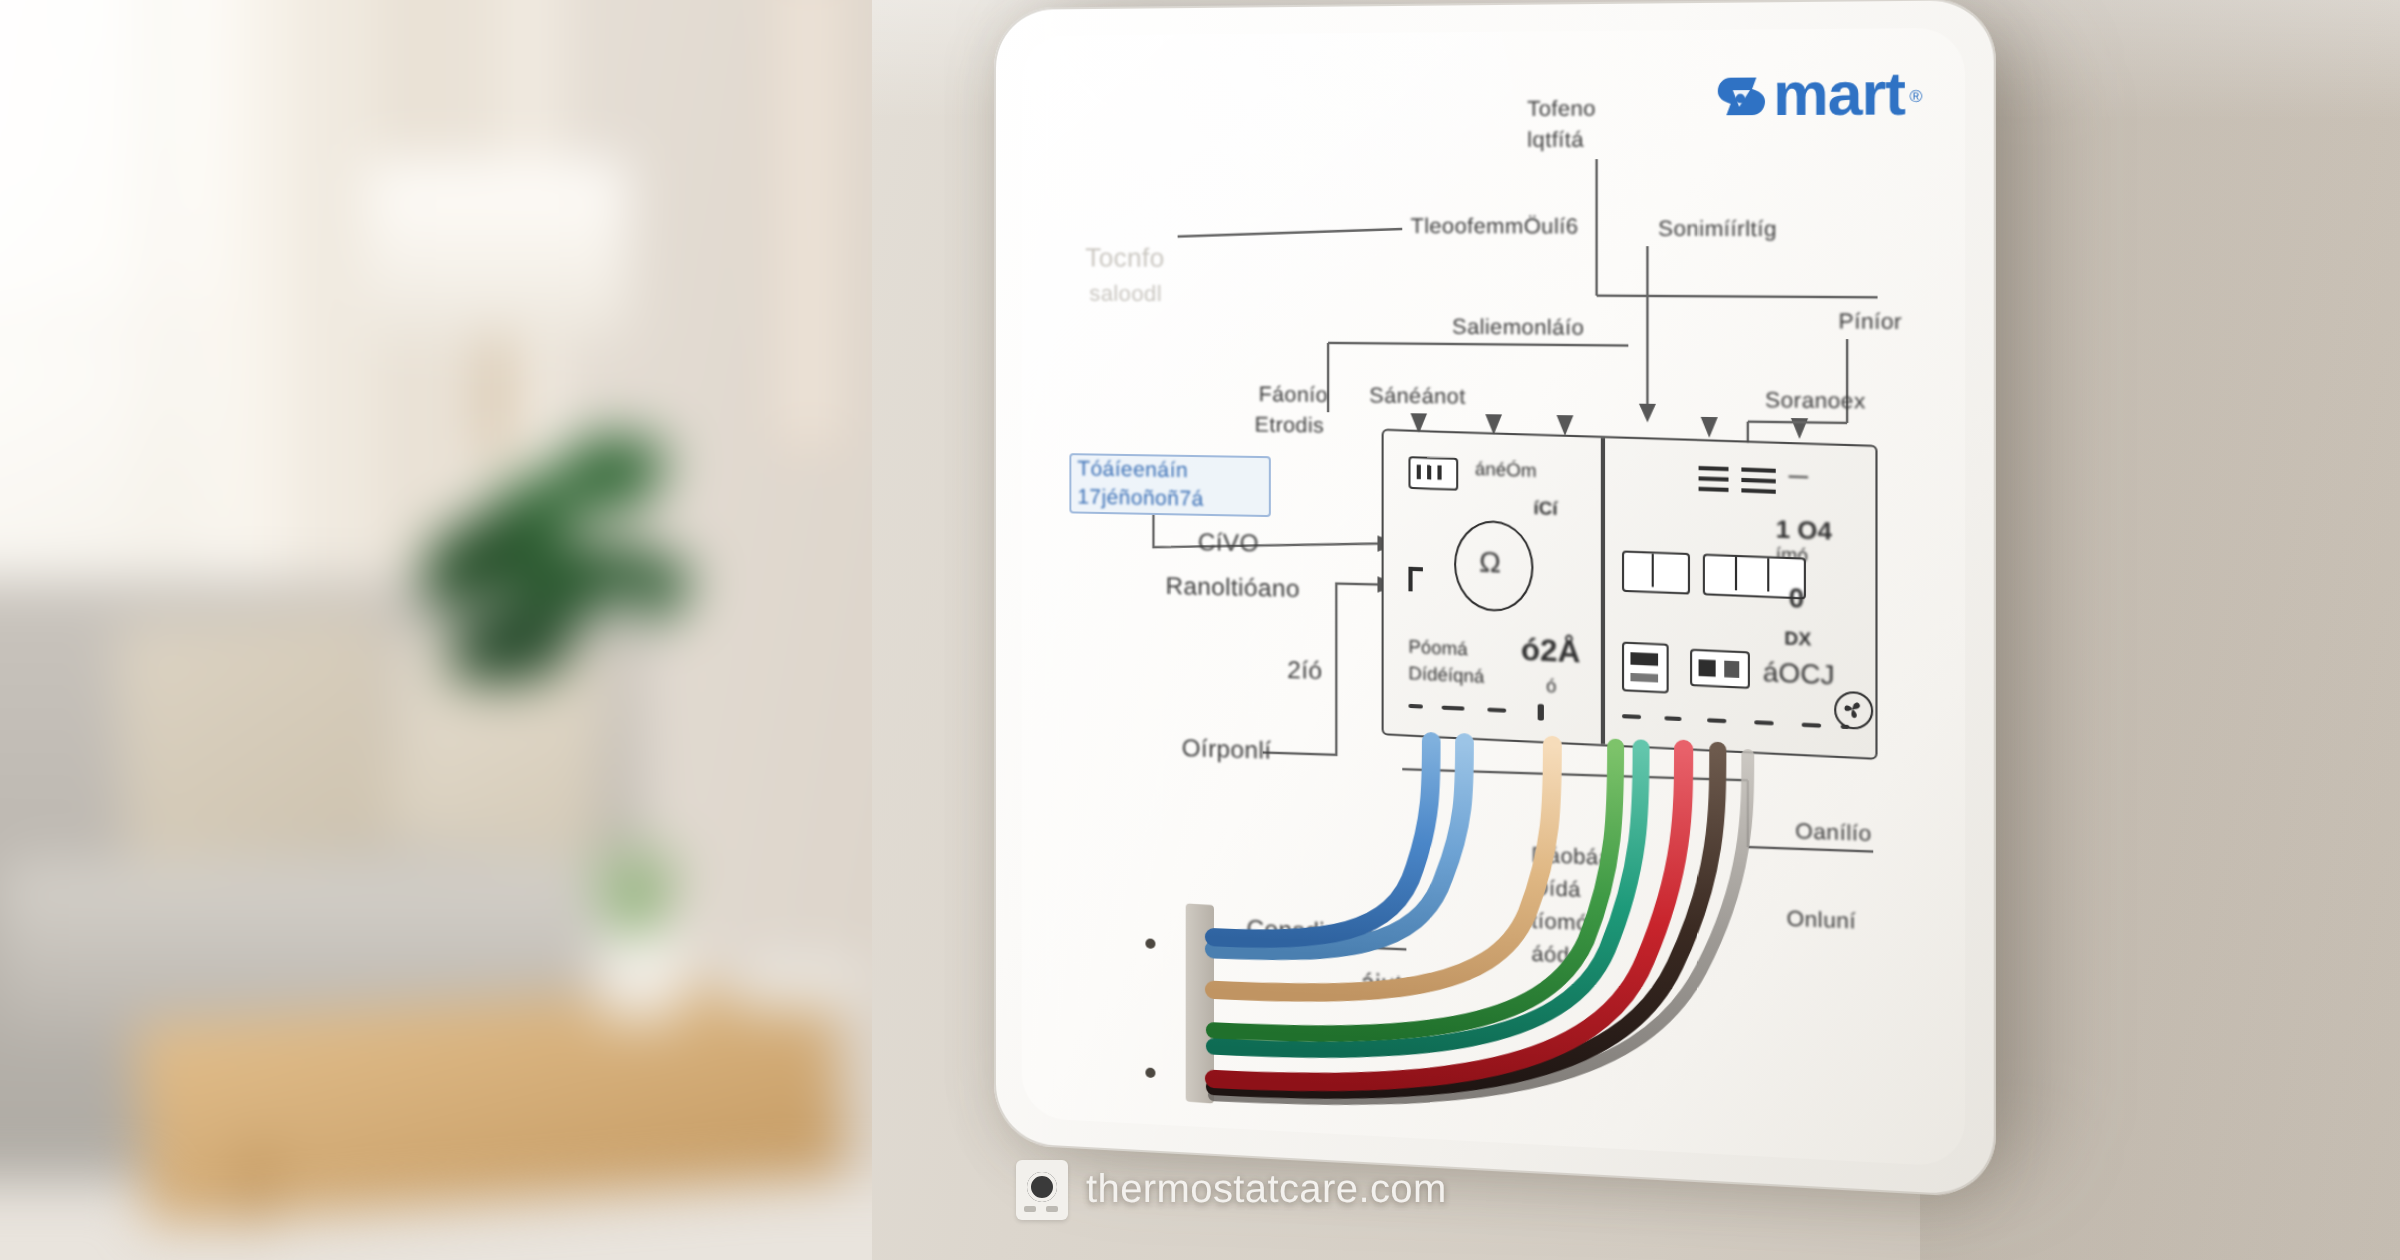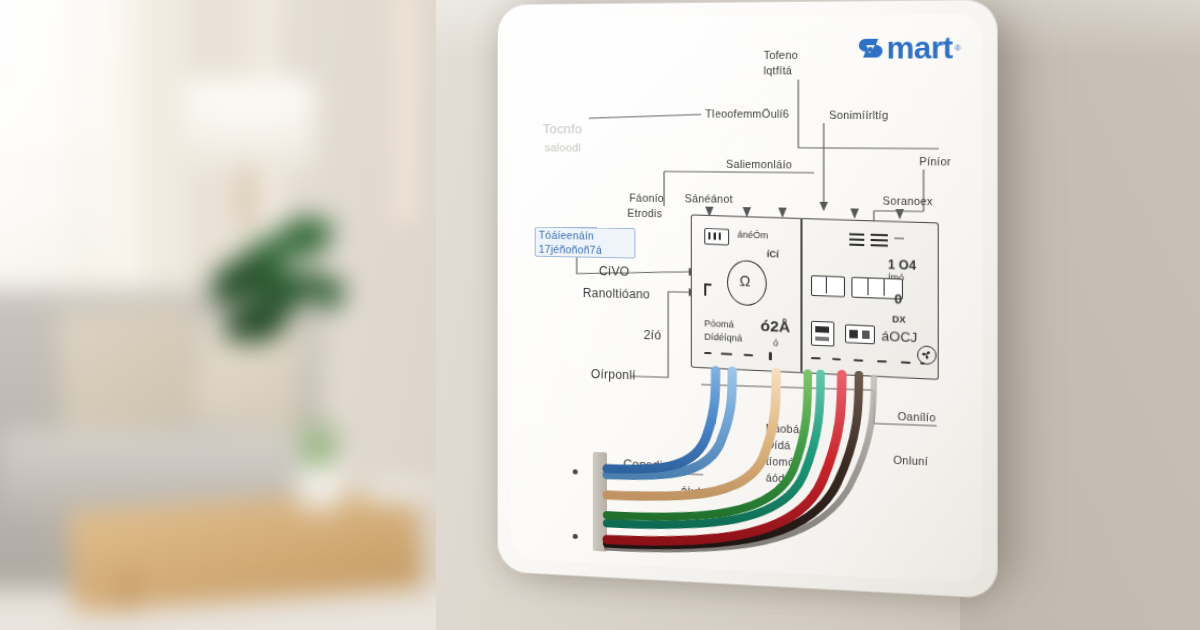--- a/index.html
+++ b/index.html
@@ -439,14 +439,22 @@
 
           <path d="M96 452 C 158 452 196 448 208 412 C 218 386 218 370 218 346" stroke="url(#gLBlue)" stroke-width="9" fill="none" stroke-linecap="round"></path>
 
           <path d="M96 446 C 150 446 184 442 194 408 C 202 384 202 368 202 346" stroke="url(#gBlue)" stroke-width="9" fill="none" stroke-linecap="round"></path>
         </svg>
 
       </div>
     </div>
   </div>
 
+  <div class="watermark">
+    <div class="wm-ico">
+      <div class="wm-lens"></div>
+      <div class="wm-slot" style="left:4px;"></div>
+      <div class="wm-slot" style="left:15px;"></div>
+    </div>
+    <div class="wm-text">thermostatcare.com</div>
+  </div>
 
 </div>
 
 </body></html>

